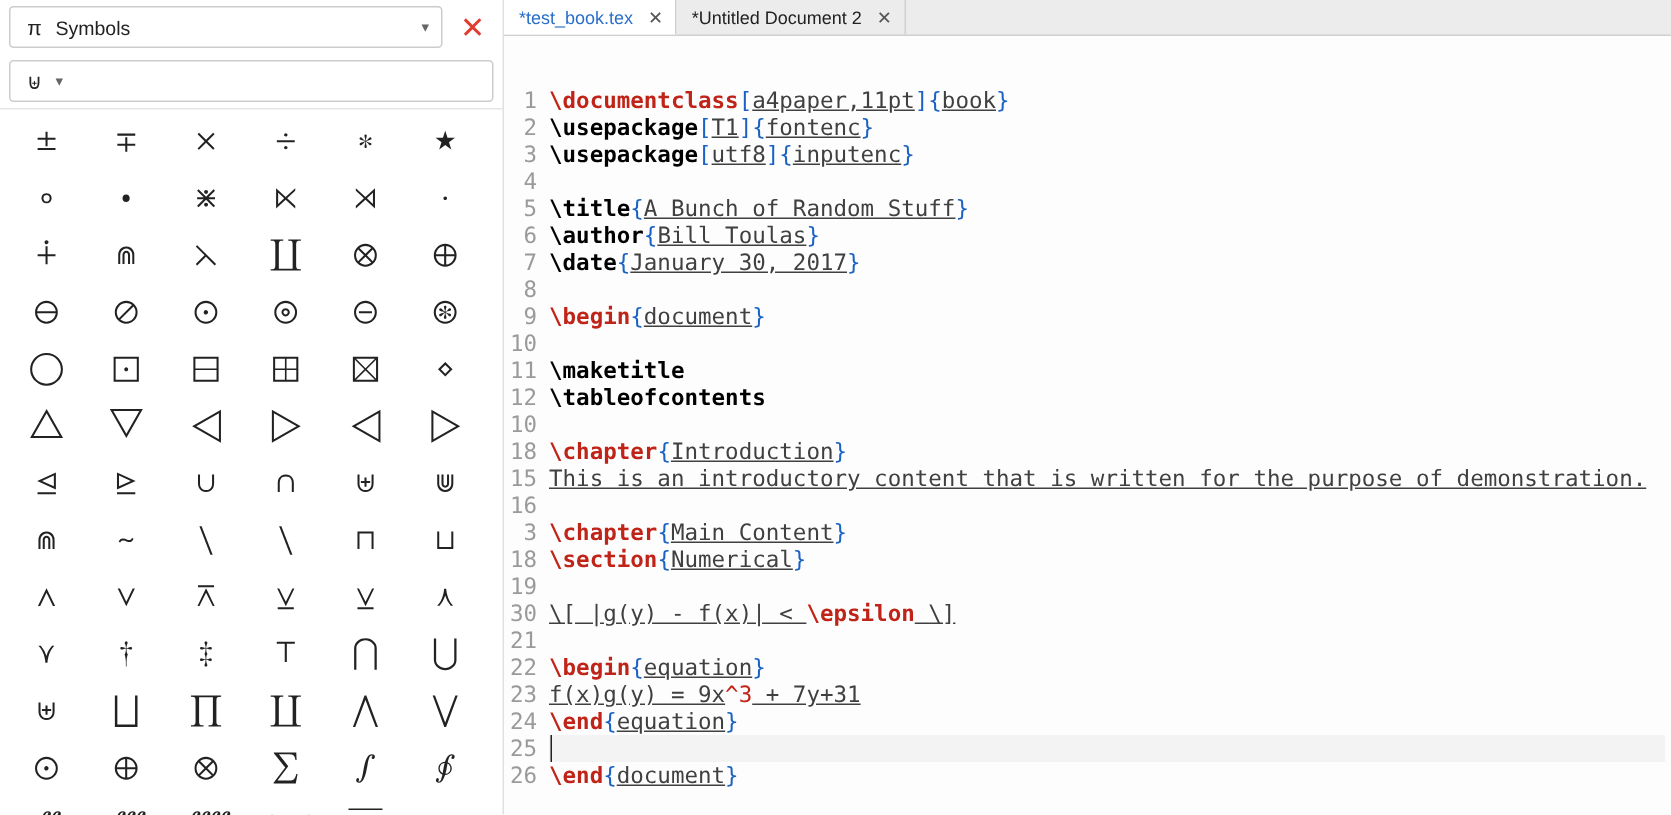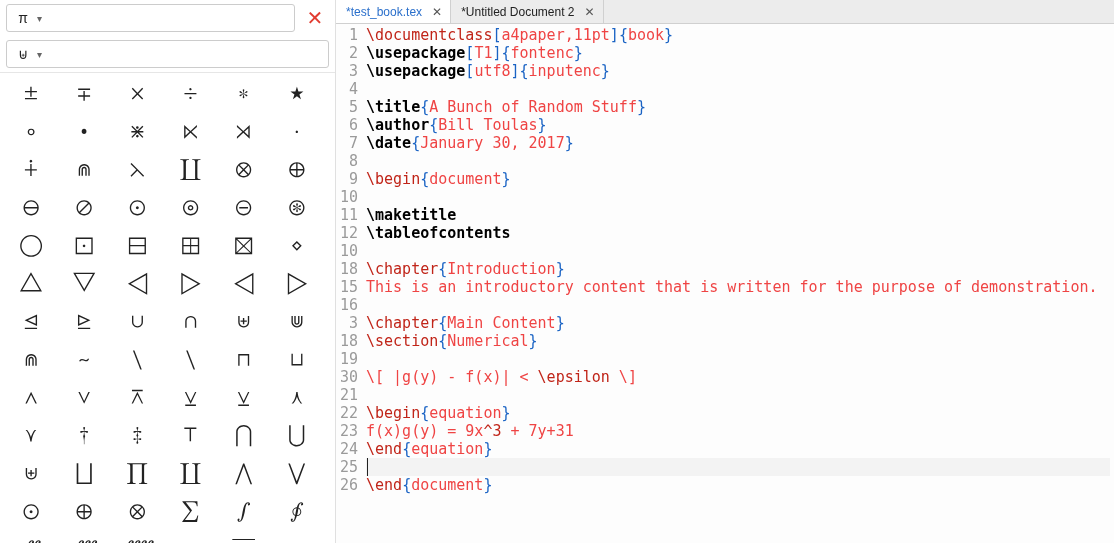--- a/index.html
+++ b/index.html
@@ -85,20 +85,21 @@
   }
   .sym.small { font-size: 15px; }
   .sym.serif { font-family: "Times New Roman", serif; font-size: 17px; }
   .overline { text-decoration: overline; }
   .underline { text-decoration: underline; }
   .editor-area {
     flex: 1;
     display: flex;
     flex-direction: column;
     background: #fdfdfd;
+    gap: 32px;
   }
   .tabbar {
     height: 24px;
     background: #ececec;
     display: flex;
     align-items: stretch;
     border-bottom: 1px solid #d0d0d0;
   }
   .tab {
     display: flex;
@@ -134,34 +135,35 @@
     padding: 2px 4px 2px 2px;
     user-select: none;
     background: #fdfdfd;
   }
   .lines {
     padding: 2px 4px;
     flex: 1;
   }
   .line { height: 18px; }
   .line.current { background: #f3f3f3; }
-  .tok-cmd  { color: #c02418; font-weight: 400;}
+  .tok-cmd  { color: #c02418; font-weight: 700;}
   .tok-cmd2 { color: #000000; font-weight: 600;}
   .tok-brk  { color: #1a63c4; }
-  .tok-txt  { color: #ef4444; }
+  .tok-txt  { color: #404040; text-decoration: underline; }
   .tok-num  { color: #c02418; }
   .cursor-bar { border-left: 1px solid #222; margin-left:1px;}
 </style>
 </head>
 <body>
 
 <div class="sidebar">
   <div class="dropdown-row">
     <div class="dropdown">
       <span class="dd-icon">π</span>
+      <span class="dd-label">Symbols</span>
       <span class="dd-chev">▾</span>
     </div>
     <div class="close-x">✕</div>
   </div>
   <div class="dropdown-row">
     <div class="dropdown">
       <span class="dd-icon">⊎</span>
       <span class="dd-chev">▾</span>
     </div>
   </div>

